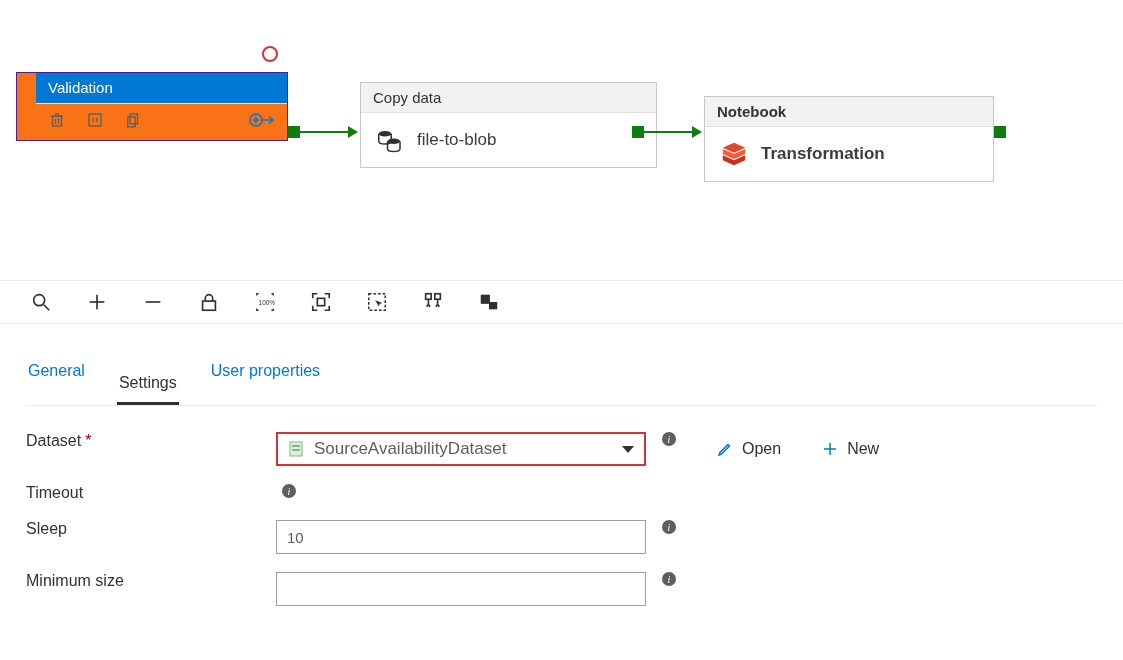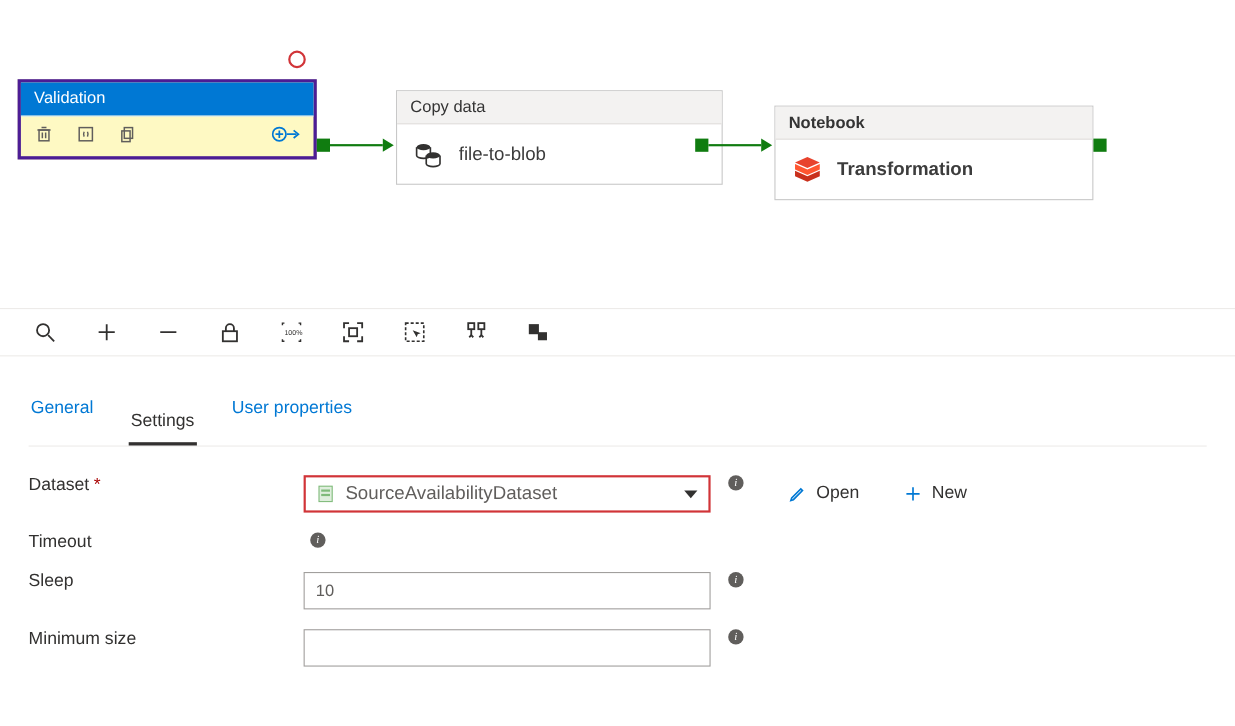--- a/index.html
+++ b/index.html
@@ -18,22 +18,23 @@
     border-bottom: 0;
     padding: 18px;
   }
   .activity {
     position: absolute;
     background: #fff;
     border: 1px solid #c8c8c8;
   }
   
   .activity.selected {
-    border: 3px solid #4c1d95;
-    background: #fef9c3;
+    border: 1px solid #4c1d95;
+    background: #f97316;
+    padding-left: 19px;
   }
   .act-header {
     height: 30px;
     line-height: 30px;
     padding: 0 12px;
     font-size: 15px;
     color: #333;
     background: #f3f2f1;
     border-bottom: 1px solid #e1dfdd;
   }

